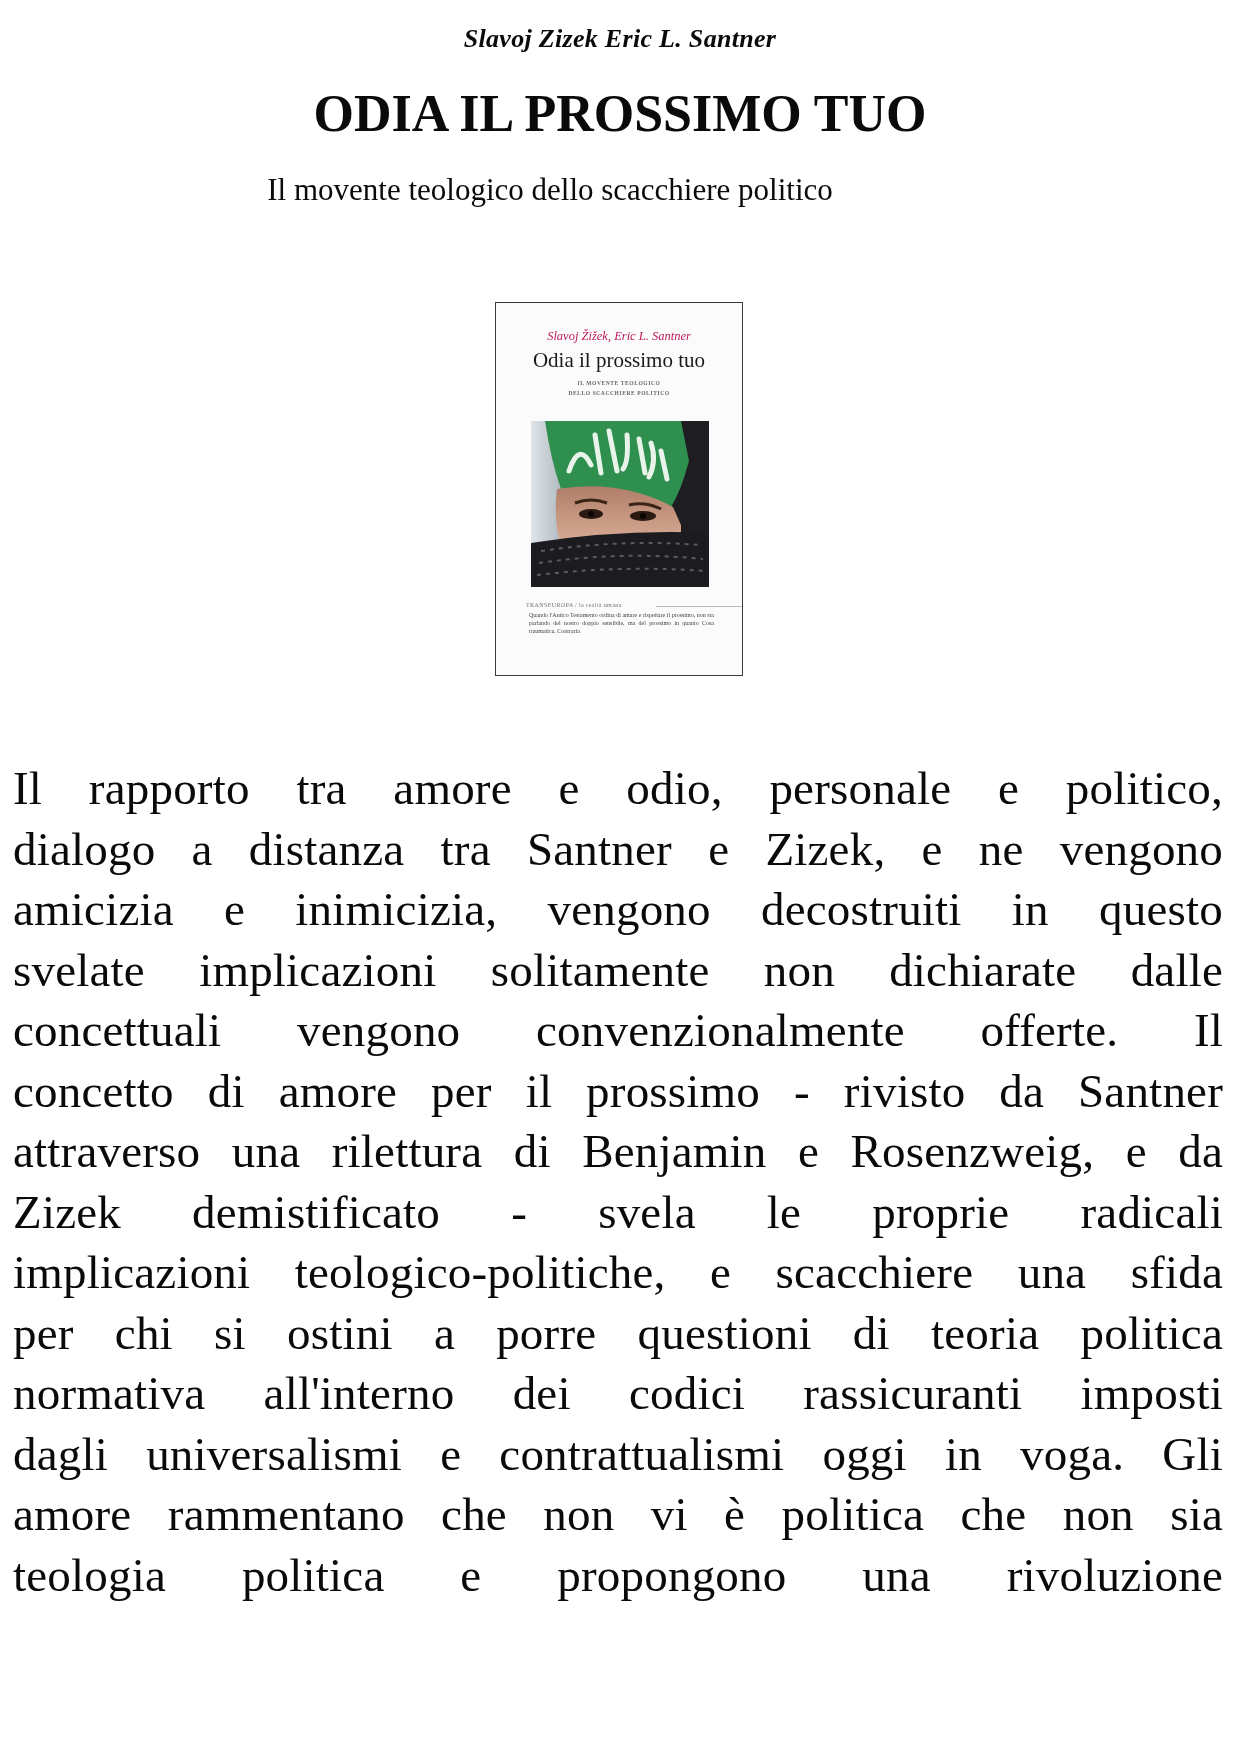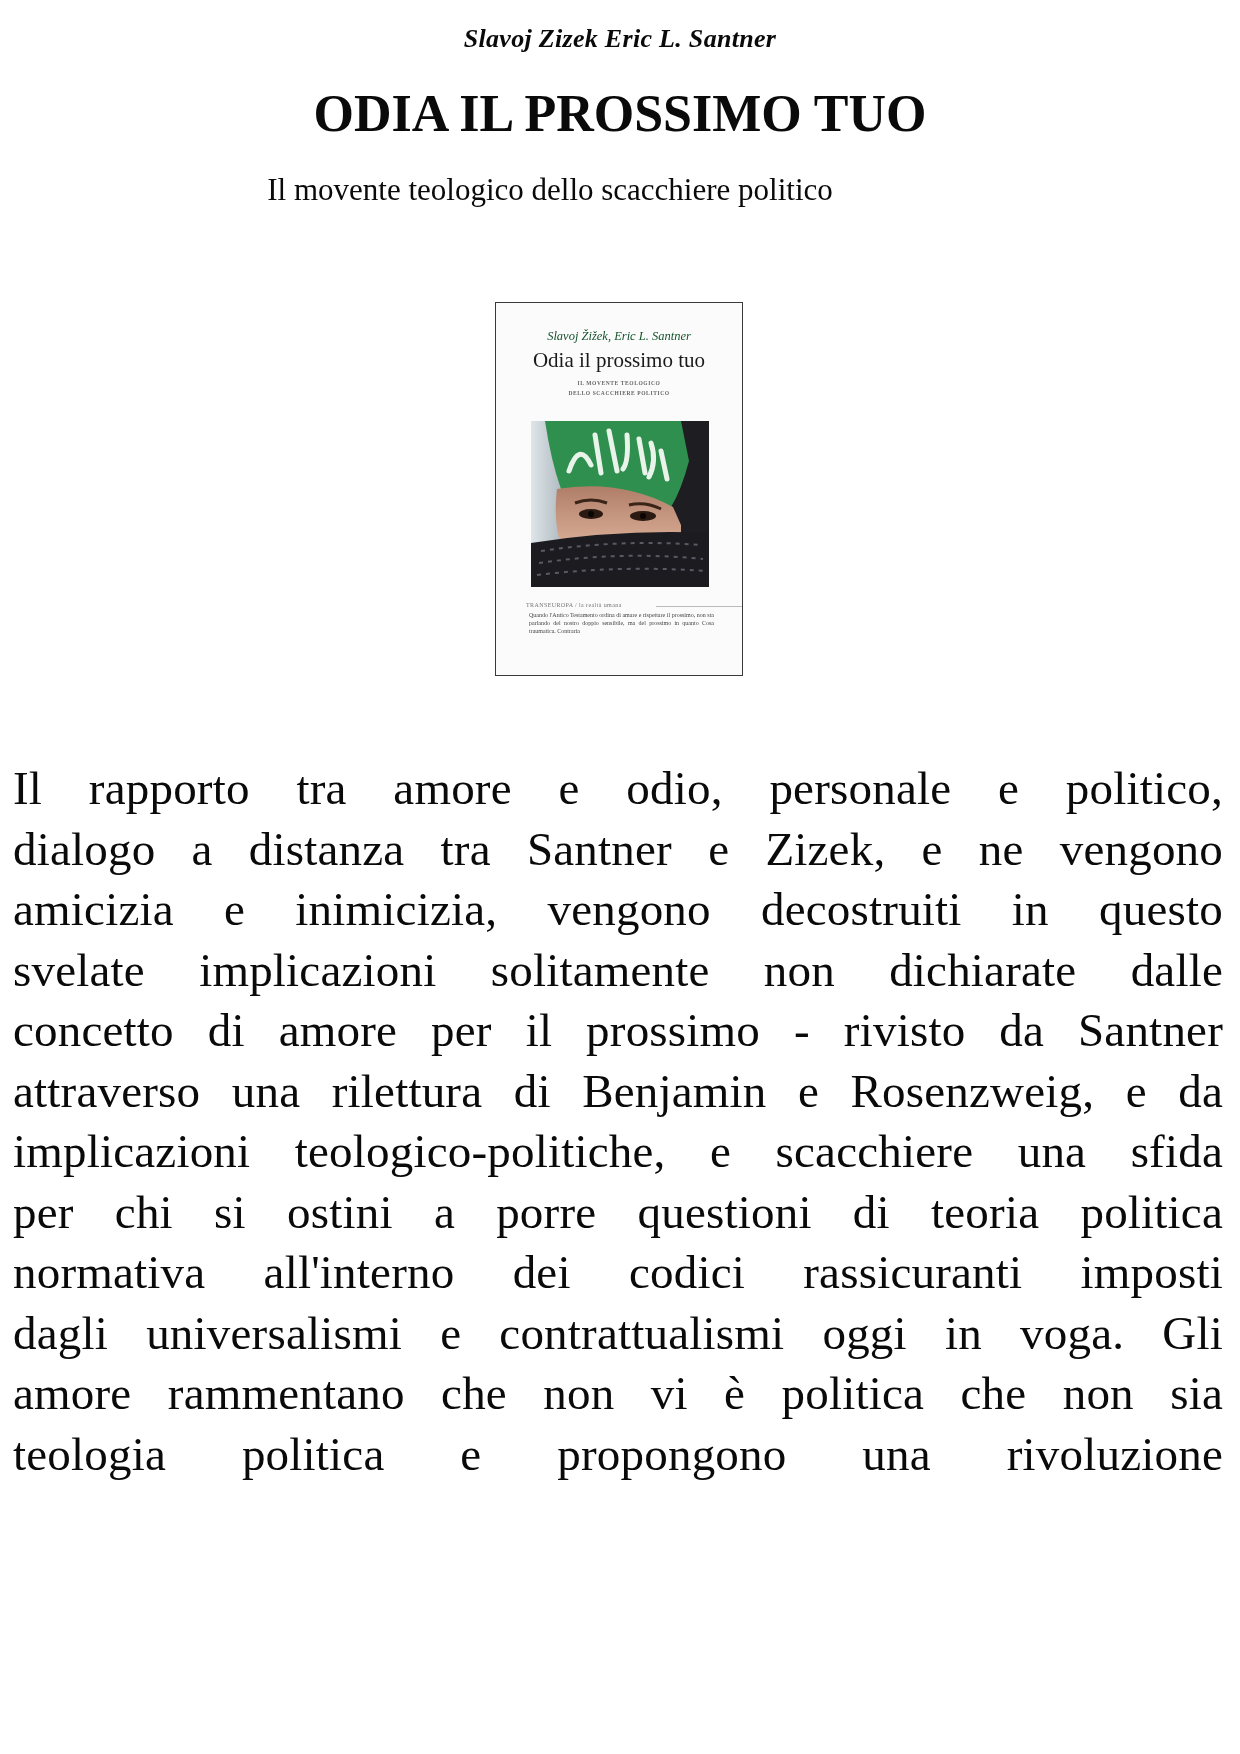--- a/index.html
+++ b/index.html
@@ -60,21 +60,21 @@
       overflow: hidden;
     }
     .cover-authors {
       position: absolute;
       top: 26px;
       left: 0;
       width: 100%;
       text-align: center;
       font-size: 12.5px;
       font-style: italic;
-      color: #14532d;
+      color: #be185d;
     }
     .cover-title {
       position: absolute;
       top: 45px;
       left: 0;
       width: 100%;
       text-align: center;
       font-size: 21px;
       color: #1a1a1a;
     }
@@ -198,22 +198,24 @@
     <div class="cover-publisher">TRANSEUROPA / la realtà umana</div>
     <div class="cover-rule"></div>
     <div class="cover-blurb">Quando l'Antico Testamento ordina di amare e rispettare il prossimo, non sta parlando del nostro doppio sensibile, ma del prossimo in quanto Cosa traumatica. Contraria</div>
   </div>
 
   <div class="body-text">
     <span class="body-line">Il rapporto tra amore e odio, personale e politico,</span>
     <span class="body-line">dialogo a distanza tra Santner e Zizek, e ne vengono</span>
     <span class="body-line">amicizia e inimicizia, vengono decostruiti in questo</span>
     <span class="body-line">svelate implicazioni solitamente non dichiarate dalle</span>
+    <span class="body-line">concettuali vengono convenzionalmente offerte. Il</span>
     <span class="body-line">concetto di amore per il prossimo - rivisto da Santner</span>
     <span class="body-line">attraverso una rilettura di Benjamin e Rosenzweig, e da</span>
+    <span class="body-line">Zizek demistificato - svela le proprie radicali</span>
     <span class="body-line">implicazioni teologico-politiche, e scacchiere una sfida</span>
     <span class="body-line">per chi si ostini a porre questioni di teoria politica</span>
     <span class="body-line">normativa all'interno dei codici rassicuranti imposti</span>
     <span class="body-line">dagli universalismi e contrattualismi oggi in voga. Gli</span>
     <span class="body-line">amore rammentano che non vi è politica che non sia</span>
     <span class="body-line">teologia politica e propongono una rivoluzione</span>
   </div>
 </div>
 
 </body></html>

